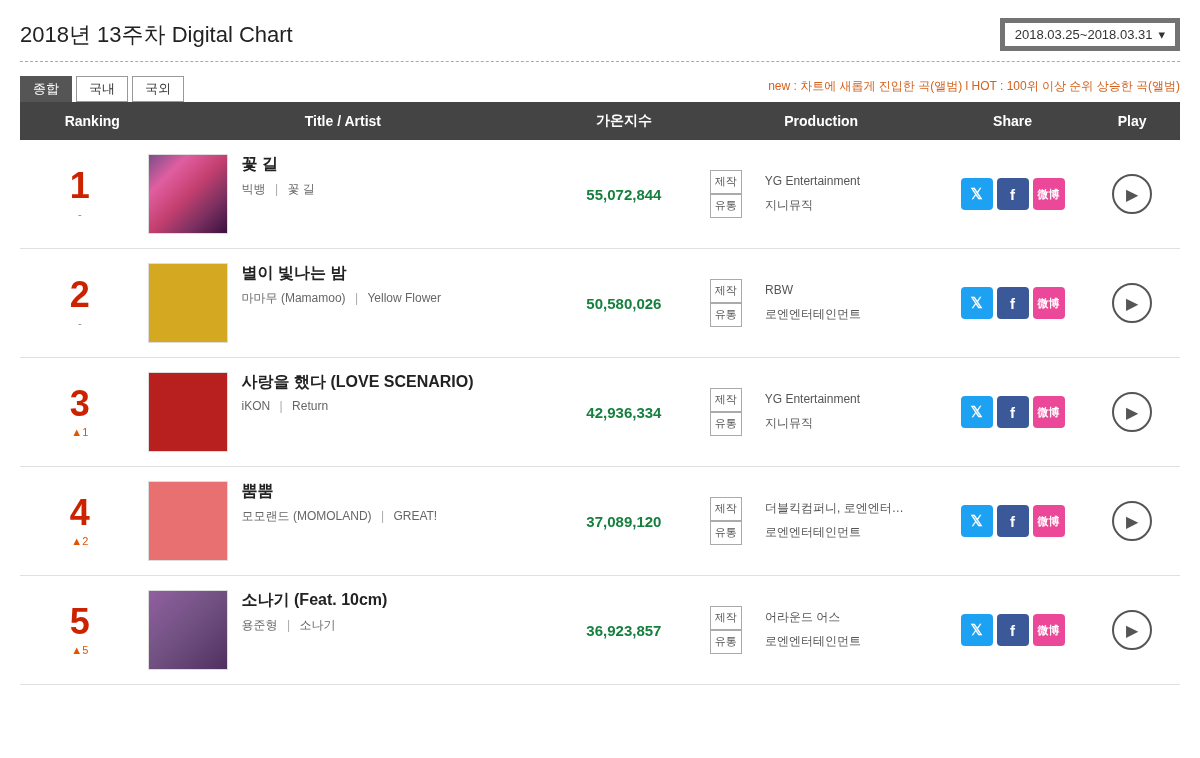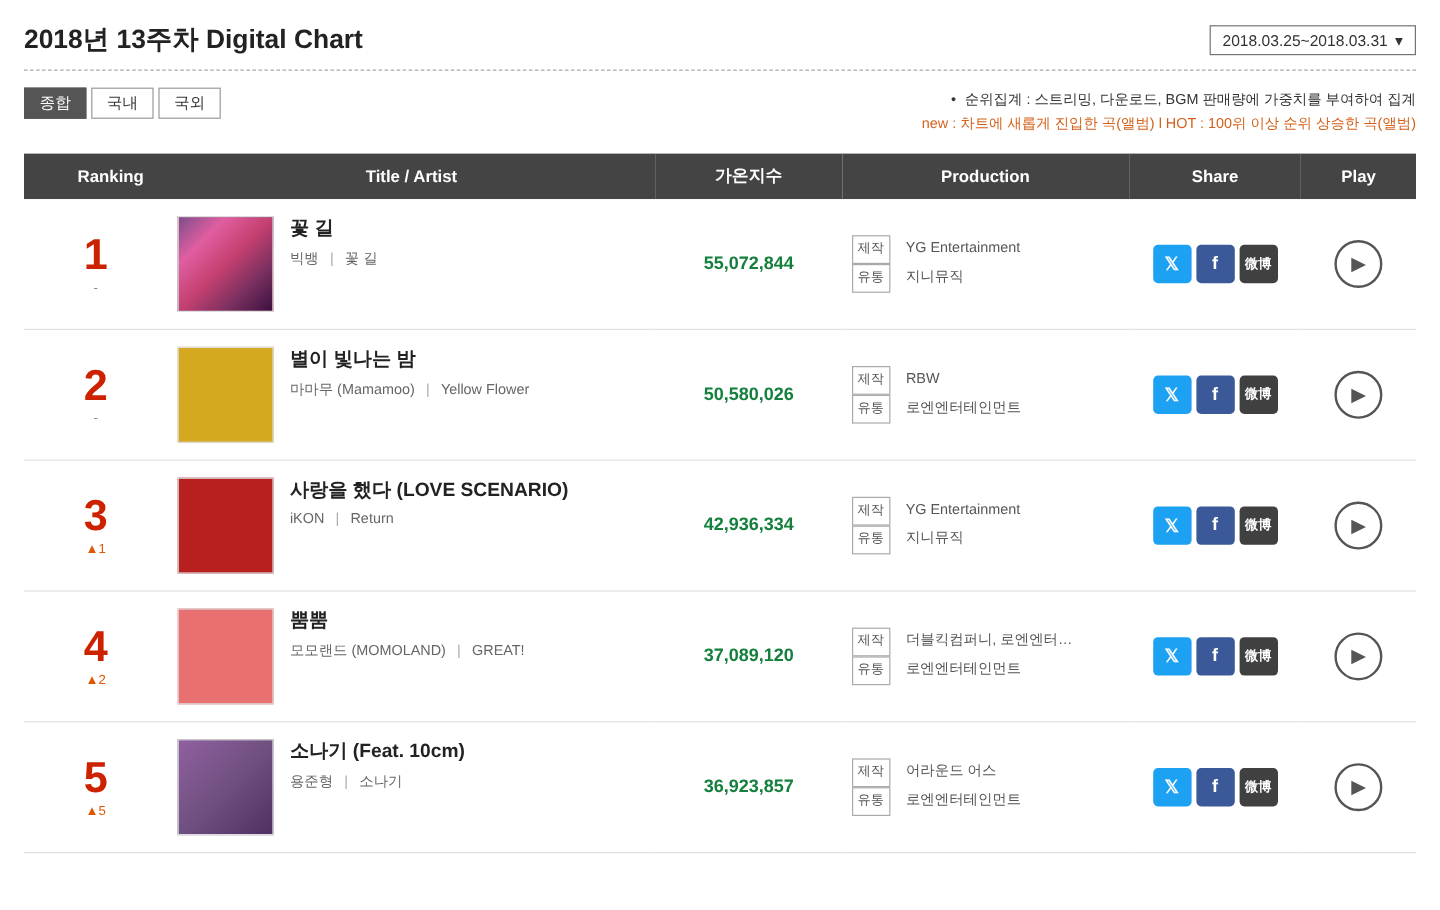--- a/index.html
+++ b/index.html
@@ -14,44 +14,43 @@
       padding: 18px 20px;
     }
     .header-row {
       display: flex;
       justify-content: space-between;
       align-items: center;
       margin-bottom: 10px;
     }
     .chart-title {
       font-size: 22px;
-      font-weight: bold;
+      font-weight: normal;
       color: #222;
     }
     .date-selector {
-      border: 1px solid #737373;
+      border: 5px solid #737373;
       padding: 4px 10px;
       font-size: 13px;
       color: #333;
       background: #fff;
       cursor: pointer;
       display: flex;
       align-items: center;
       gap: 6px;
     }
     .divider {
       border: none;
       border-top: 1px dashed #aaa;
       margin: 8px 0 14px 0;
     }
     .tab-info-row {
       display: flex;
       justify-content: space-between;
       align-items: flex-start;
-      margin-bottom: 14px;
     }
     .tabs {
       display: flex;
       gap: 4px;
     }
     .tab {
       border: 1px solid #999;
       padding: 3px 12px;
       font-size: 13px;
       cursor: pointer;
@@ -161,21 +160,21 @@
     .production-cell {
       font-size: 12px;
       color: #555;
       line-height: 1.8;
     }
     .prod-label {
       display: inline-block;
       border: 1px solid #aaa;
       padding: 1px 4px;
       font-size: 11px;
-      margin-right: 10px;
+      margin-right: 20px;
       color: #555;
     }
     .share-cell {
       text-align: center;
     }
     .share-icons {
       display: flex;
       gap: 4px;
       justify-content: center;
       align-items: center;
@@ -188,21 +187,21 @@
       align-items: center;
       justify-content: center;
       color: #fff;
       font-size: 15px;
       font-weight: bold;
       cursor: pointer;
       text-decoration: none;
     }
     .share-icon.twitter { background: #1da1f2; }
     .share-icon.facebook { background: #3b5998; }
-    .share-icon.weibo { background: #404040; text-align: center; }
+    .share-icon.weibo { background: #ec4899; text-align: center; }
     .play-cell {
       text-align: center;
     }
     .play-btn {
       width: 40px;
       height: 40px;
       border-radius: 50%;
       border: 2px solid #555;
       background: #fff;
       cursor: pointer;
@@ -235,24 +234,20 @@
 
   <hr class="divider">
 
   <div class="tab-info-row">
     <div class="tabs">
       <button class="tab active">종합</button>
       <button class="tab">국내</button>
       <button class="tab">국외</button>
     </div>
     <div class="info-text">
-      <div>
-        <span class="bullet">•</span>
-        <span>순위집계 : 스트리밍, 다운로드, BGM 판매량에 가중치를 부여하여 집계</span>
-      </div>
       <div>
         <span class="new-hot">new : 차트에 새롭게 진입한 곡(앨범) l HOT : 100위 이상 순위 상승한 곡(앨범)</span>
       </div>
     </div>
   </div>
 
   <table class="chart-table">
     <thead>
       <tr>
         <th class="ranking">Ranking</th>

